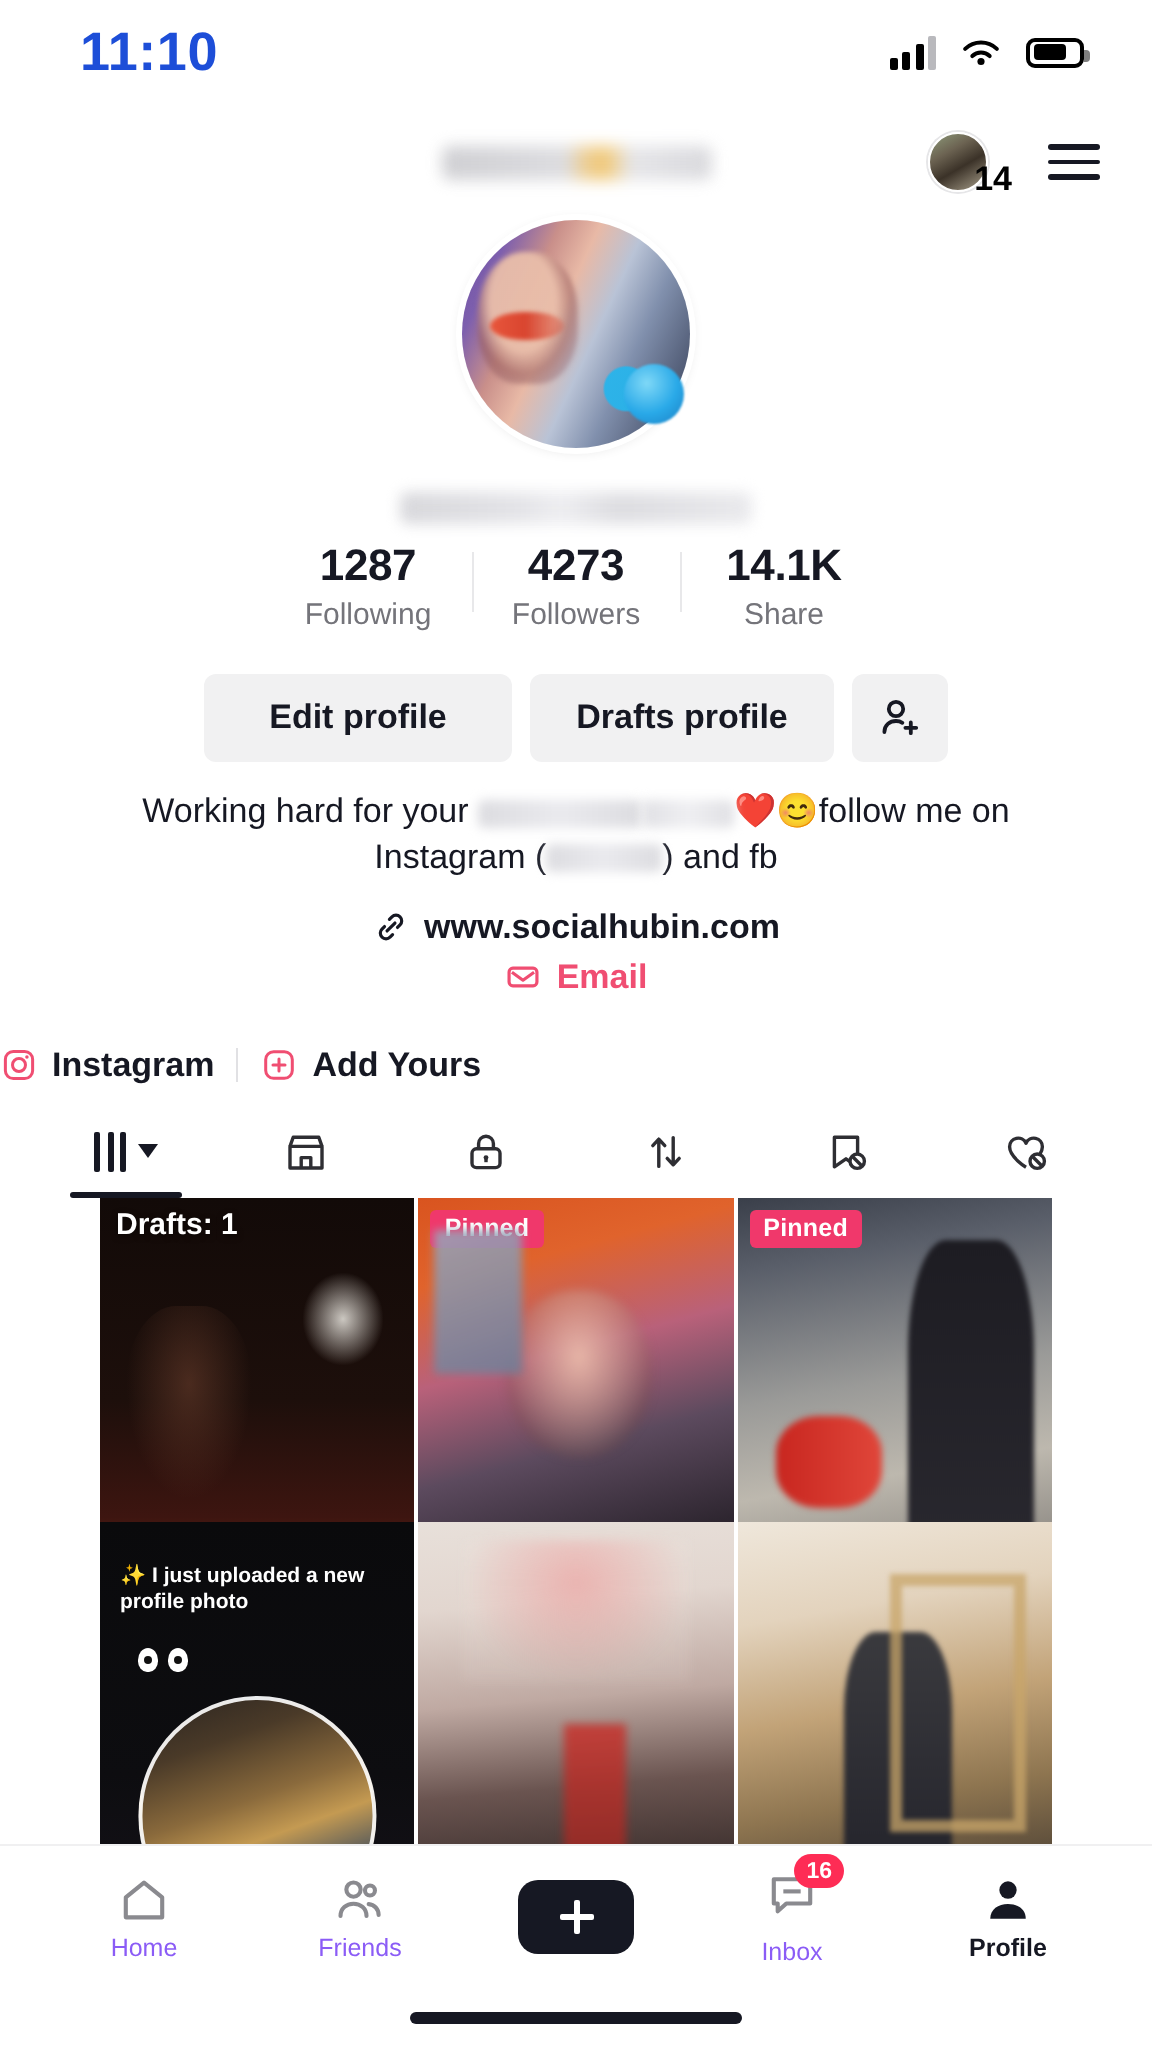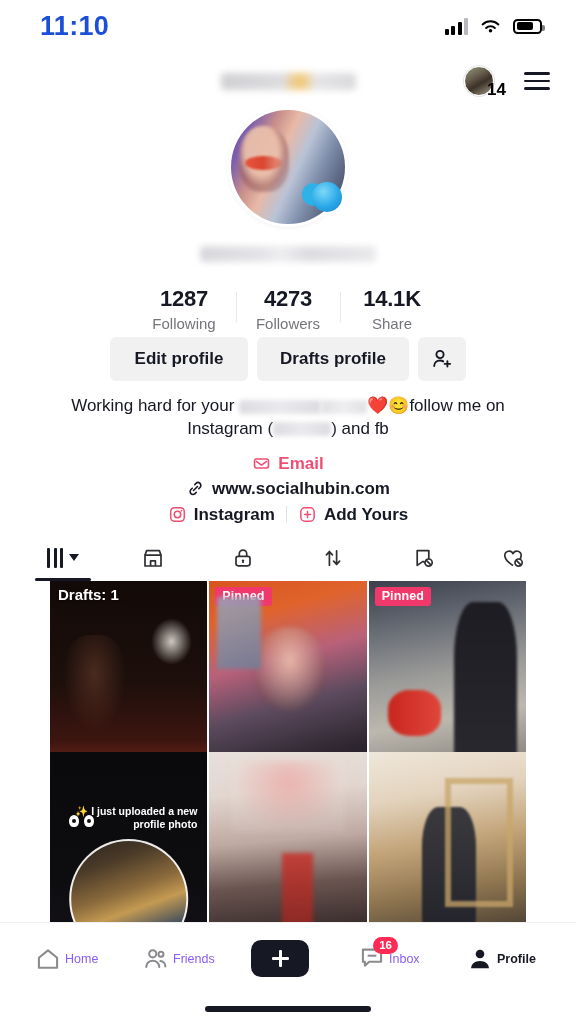--- a/index.html
+++ b/index.html
@@ -89,36 +89,36 @@
 
   
   .handle-zone { flex:0 0 32px; display:flex; align-items:center; justify-content:center; }
   .blur-handle {
     width:176px; height:16px; border-radius:4px;
     background:linear-gradient(90deg,#d6d6da 0%,#e3e3e7 34%,#ededf0 46%,#dcdce0 62%,#e9e9ec 100%);
     filter:blur(3.4px); opacity:.95;
   }
 
   
-  .stats { flex:0 0 62px; display:flex; align-items:flex-end; justify-content:center; gap:0; }
+  .stats { flex:0 0 62px; display:flex; align-items:flex-start; justify-content:center; gap:0; }
   .stat { width:104px; text-align:center; position:relative; }
   .stat + .stat::before {
     content:""; position:absolute; left:0; top:6px; width:1px; height:30px; background:#e8e8ea;
   }
   .stat-num { font-size:22px; font-weight:bold; color:#161823; line-height:1.16; letter-spacing:-0.2px; }
   .stat-label { font-size:15px; color:#74747a; margin-top:3px; }
 
   
   .actions { flex:0 0 54px; display:flex; align-items:center; justify-content:center; gap:9px; }
   .btn {
     height:44px; background:#f1f1f2; border:none; border-radius:6px;
     font-family:inherit; font-size:17px; font-weight:bold; color:#161823;
     display:flex; align-items:center; justify-content:center; cursor:pointer;
   }
-  .btn-edit { width:138px; }
+  .btn-edit { width:154px; }
   .btn-share { width:152px; }
   .btn-icon { width:48px; }
   .btn-icon svg { width:24px; height:24px; }
 
   
   .bio {
     flex:0 0 auto; padding:9px 46px 0;
     text-align:center; font-size:17px; line-height:1.34; color:#161823;
     position:relative;
   }
@@ -131,21 +131,21 @@
   .bio .redact-b { width:58px; height:14px; }
   .bio .redact-c { display:inline-block; width:46px; height:14px; border-radius:3px;
     background:linear-gradient(90deg,#e0e0e4,#efeff2,#e0e0e4); filter:blur(2.6px); vertical-align:middle; }
 
   .links { text-align:center; padding-top:8px; }
   .link-row { display:flex; align-items:center; justify-content:center; gap:7px; margin-top:5px; }
   .link-web { font-size:17px; font-weight:bold; color:#161823; }
   .link-web-icon svg { width:19px; height:19px; display:block; }
   .link-email { font-size:17px; font-weight:bold; color:#f04e72; }
   .link-email-icon svg { width:19px; height:19px; display:block; }
-  .link-social-row { display:flex; align-items:center; justify-content:center; gap:11px; margin-top:6px; }
+  .link-social-row { display:flex; align-items:center; gap:11px; margin-top:24px; }
   .chip { display:flex; align-items:center; gap:7px; }
   .chip-label { font-size:17px; font-weight:bold; color:#161823; }
   .chip svg { width:19px; height:19px; display:block; }
   .chip-div { width:1px; height:17px; background:#e1e1e4; }
 
   
   .tabs {
     flex:0 0 46px; margin-top:10px;
     display:flex; align-items:center; justify-content:space-around;
     padding:0 18px; position:relative;
@@ -185,21 +185,21 @@
     background:radial-gradient(ellipse at 50% 30%, rgba(240,150,150,.55), rgba(250,240,235,.1) 70%); filter:blur(3px); }
   .cell-5::after { content:""; position:absolute; left:46%; top:48%; width:20%; height:44%;
     background:linear-gradient(180deg,#c8342e,#8d2520); filter:blur(2px); opacity:.85; }
   .cell-6 { background:linear-gradient(170deg,#efe7db 0%,#e3d3bd 22%,#c2a378 44%,#8e7550 64%,#4a3f33 86%,#2a241e 100%); }
   .cell-6::before { content:""; position:absolute; left:34%; top:26%; width:34%; height:62%; border-radius:30% 30% 16% 16%;
     background:linear-gradient(180deg,#3a3a3e,#22222a); filter:blur(1.2px); }
   .cell-6::after { content:""; position:absolute; right:8%; top:12%; width:36%; height:56%;
     border:6px solid rgba(200,165,105,.75); filter:blur(1.2px); }
 
   .cell-4-overlay { position:absolute; inset:0; display:flex; flex-direction:column; align-items:center; padding-top:13%; }
-  .cell-4-text { font-size:10.5px; font-weight:bold; color:#fff; text-align:right; line-height:1.3; padding:0 10px; z-index:2;margin-top:32px; }
+  .cell-4-text { font-size:10.5px; font-weight:bold; color:#fff; text-align:left; line-height:1.3; padding:0 10px; z-index:2; }
   .cell-4-circle {
     position:absolute; left:50%; transform:translateX(-50%); bottom:2%;
     width:76%; aspect-ratio:1; border-radius:50%;
     background:linear-gradient(160deg,#2a2420 0%,#4a3a28 22%,#8a6a3c 44%,#c49a52 58%,#3a4a5e 78%,#1e2630 100%);
     border:2px solid rgba(255,255,255,.9);
   }
   .cell-4-dots { position:absolute; left:12%; top:30%; display:flex; gap:5px; z-index:3; }
   .cell-4-dots i { width:10px; height:12px; border-radius:50% 50% 45% 45%; background:#fff; position:relative; }
   .cell-4-dots i::after { content:""; position:absolute; left:3px; top:3.5px; width:4px; height:4px; border-radius:50%; background:#111; }
 
@@ -215,21 +215,21 @@
   }
   .views { position:absolute; left:7px; bottom:6px; display:flex; align-items:center; gap:6px; }
   .views svg { width:15px; height:15px; display:block; filter:drop-shadow(0 1px 2px rgba(0,0,0,.5)); }
   .views span { color:#fff; font-size:15px; font-weight:bold; text-shadow:0 1px 3px rgba(0,0,0,.55); }
 
   
   .bottomnav {
     flex:0 0 72px; border-top:1px solid #f0f0f1; background:#fff;
     display:flex; align-items:center; justify-content:space-around; padding:0 18px;
   }
-  .nav-item { display:flex; flex-direction:row; align-items:center; gap:4px; width:74px; cursor:pointer; }
+  .nav-item { display:flex; flex-direction:column; align-items:center; gap:4px; width:74px; cursor:pointer; }
   .nav-item svg { width:26px; height:26px; }
   .nav-label { font-size:12.5px; color:#8b5cf6; }
   .nav-item.active .nav-label { color:#161823; font-weight:bold; }
   .create-btn {
     position:relative; width:58px; height:37px; border-radius:10px;
     background:#161823; display:flex; align-items:center; justify-content:center; cursor:pointer;
   }
   .create-btn::before, .create-btn::after { content:""; position:absolute; top:0; width:16px; height:37px; border-radius:10px; z-index:-1; }
   .create-btn::before { left:-5px; background:#25f4ee; }
   .create-btn::after { right:-5px; background:#fe2c55; }
@@ -328,37 +328,37 @@
 
   <div class="bio">
     <span><span>Working hard for your</span>
       <span class="redact-a"></span><span class="redact-c"></span><span>❤️</span><span>😊</span><span>follow me on</span></span>
     <br>
     <span><span>Instagram (</span><span class="redact-b"></span><span>) and fb</span></span>
   </div>
 
   <div class="links">
     <div class="link-row">
-      <span class="link-email-icon">
-        <svg viewBox="0 0 24 24" fill="none" stroke="#f04e72" stroke-width="2" stroke-linejoin="round">
-          <rect x="3.2" y="6.4" width="17.6" height="11.2" rx="2.4"></rect>
-          <path d="M5 9l7 5 7-5"></path>
-        </svg>
-      </span>
-      <span class="link-email">Email</span>
-    </div>
-    <div class="link-row">
       <span class="link-web-icon">
         <svg viewBox="0 0 24 24" fill="none" stroke="#161823" stroke-width="2" stroke-linecap="round">
           <path d="M9.5 14.5l5-5"></path>
           <path d="M11 7.2l1.6-1.6a3.6 3.6 0 015.1 5.1l-1.6 1.6"></path>
           <path d="M13 16.8l-1.6 1.6a3.6 3.6 0 01-5.1-5.1L7.9 11.7"></path>
         </svg>
       </span>
       <span class="link-web">www.socialhubin.com</span>
+    </div>
+    <div class="link-row">
+      <span class="link-email-icon">
+        <svg viewBox="0 0 24 24" fill="none" stroke="#f04e72" stroke-width="2" stroke-linejoin="round">
+          <rect x="3.2" y="6.4" width="17.6" height="11.2" rx="2.4"></rect>
+          <path d="M5 9l7 5 7-5"></path>
+        </svg>
+      </span>
+      <span class="link-email">Email</span>
     </div>
     <div class="link-social-row">
       <span class="chip">
         <svg viewBox="0 0 24 24" fill="none" stroke="#f04e72" stroke-width="1.9">
           <rect x="3.4" y="3.4" width="17.2" height="17.2" rx="5"></rect>
           <circle cx="12" cy="12" r="4.1"></circle>
           <circle cx="17" cy="7" r="1.1" fill="#f04e72" stroke="none"></circle>
         </svg>
         <span class="chip-label">Instagram</span>
       </span>

